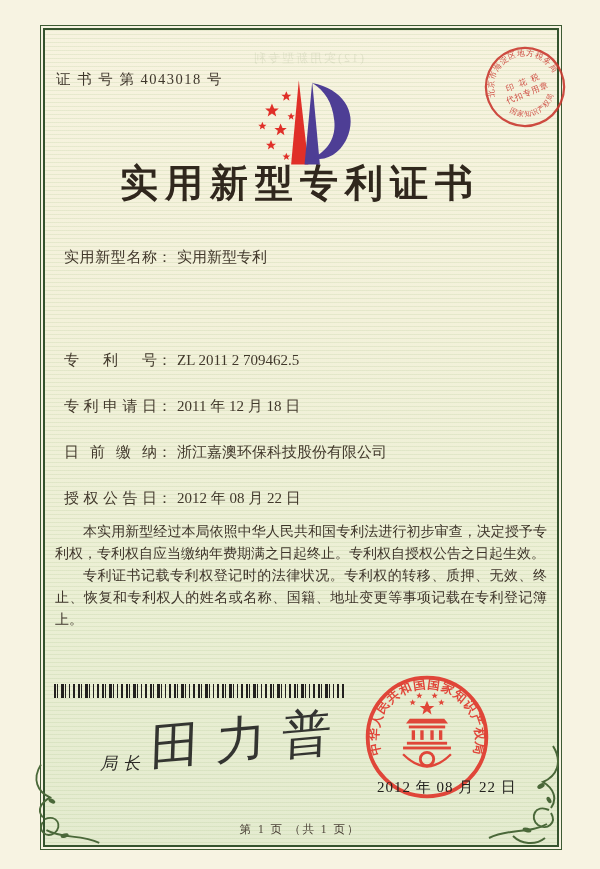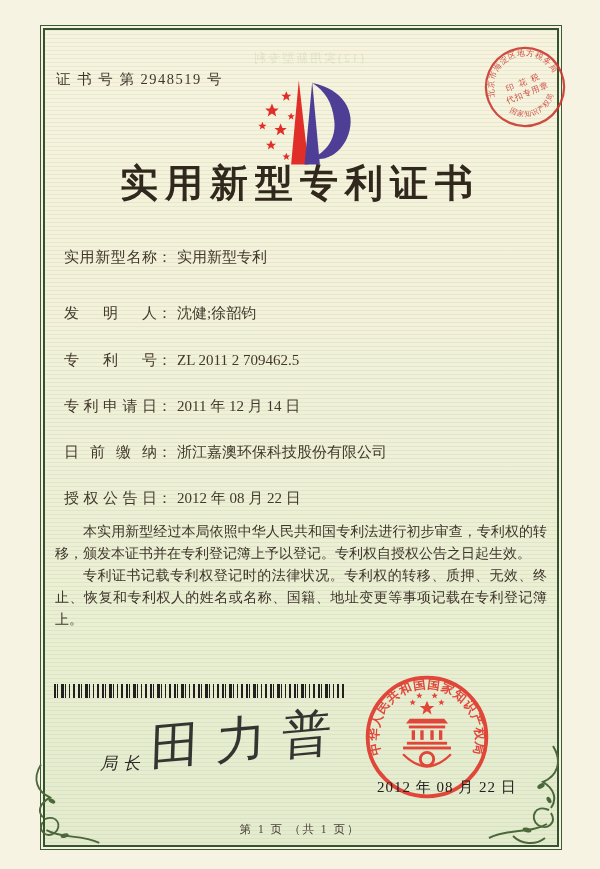--- a/index.html
+++ b/index.html
@@ -52,21 +52,21 @@
   </svg>
 
   <div class="frame">
     <div class="frame-inner"></div>
   </div>
 
   <div class="content">
 
     <div class="bleed">(12)实用新型专利</div>
 
-    <div class="cert-no">证 书 号 第 2948519 号</div>
+    <div class="cert-no">证 书 号 第 4043018 号</div>
 
     <svg class="logo" width="115" height="118" viewBox="0 0 120 122">
       <g fill="#e02f28">
         <use href="#star" transform="translate(40,27) scale(0.55)"></use>
         <use href="#star" transform="translate(25,42) scale(0.75)"></use>
         <use href="#star" transform="translate(45,48) scale(0.40)"></use>
         <use href="#star" transform="translate(15,58) scale(0.45)"></use>
         <use href="#star" transform="translate(34,62) scale(0.68)"></use>
         <use href="#star" transform="translate(24,78) scale(0.55)"></use>
         <use href="#star" transform="translate(40,90) scale(0.42)"></use>
@@ -92,38 +92,35 @@
       </text>
       <text x="60" y="57" font-size="11" fill="#c9352c" text-anchor="middle" letter-spacing="2">印 花 税</text>
       <text x="60" y="72" font-size="11" fill="#c9352c" text-anchor="middle" letter-spacing="1">代扣专用章</text>
     </svg>
 
     <div class="title">实用新型专利证书</div>
 
     <div class="row" style="top:248px">
       <span class="lbl">实用新型名称</span><span>：</span><span class="val">实用新型专利</span>
     </div>
-    <div class="row" style="top:304px">
-      <span class="lbl">发明人</span><span>：</span><span class="val">沈健;徐韶钧</span>
-    </div>
     <div class="row" style="top:351px">
       <span class="lbl">专利号</span><span>：</span><span class="val">ZL 2011 2 709462.5</span>
     </div>
     <div class="row" style="top:397px">
-      <span class="lbl">专利申请日</span><span>：</span><span class="val">2011 年 12 月 14 日</span>
+      <span class="lbl">专利申请日</span><span>：</span><span class="val">2011 年 12 月 18 日</span>
     </div>
     <div class="row" style="top:443px">
       <span class="lbl">日前缴纳</span><span>：</span><span class="val">浙江嘉澳环保科技股份有限公司</span>
     </div>
     <div class="row" style="top:489px">
       <span class="lbl">授权公告日</span><span>：</span><span class="val">2012 年 08 月 22 日</span>
     </div>
 
     <div class="paras">
-      <p>本实用新型经过本局依照中华人民共和国专利法进行初步审查，专利权的转移，颁发本证书并在专利登记簿上予以登记。专利权自授权公告之日起生效。</p>
+      <p>本实用新型经过本局依照中华人民共和国专利法进行初步审查，决定授予专利权，专利权自应当缴纳年费期满之日起终止。专利权自授权公告之日起生效。</p>
       <p>专利证书记载专利权登记时的法律状况。专利权的转移、质押、无效、终止、恢复和专利权人的姓名或名称、国籍、地址变更等事项记载在专利登记簿上。</p>
     </div>
 
     <div class="barcode"></div>
 
     <div class="director">局长</div>
     <div class="signature">田力普</div>
 
     <svg class="seal" width="134" height="134" viewBox="0 0 140 140">
       <defs>

